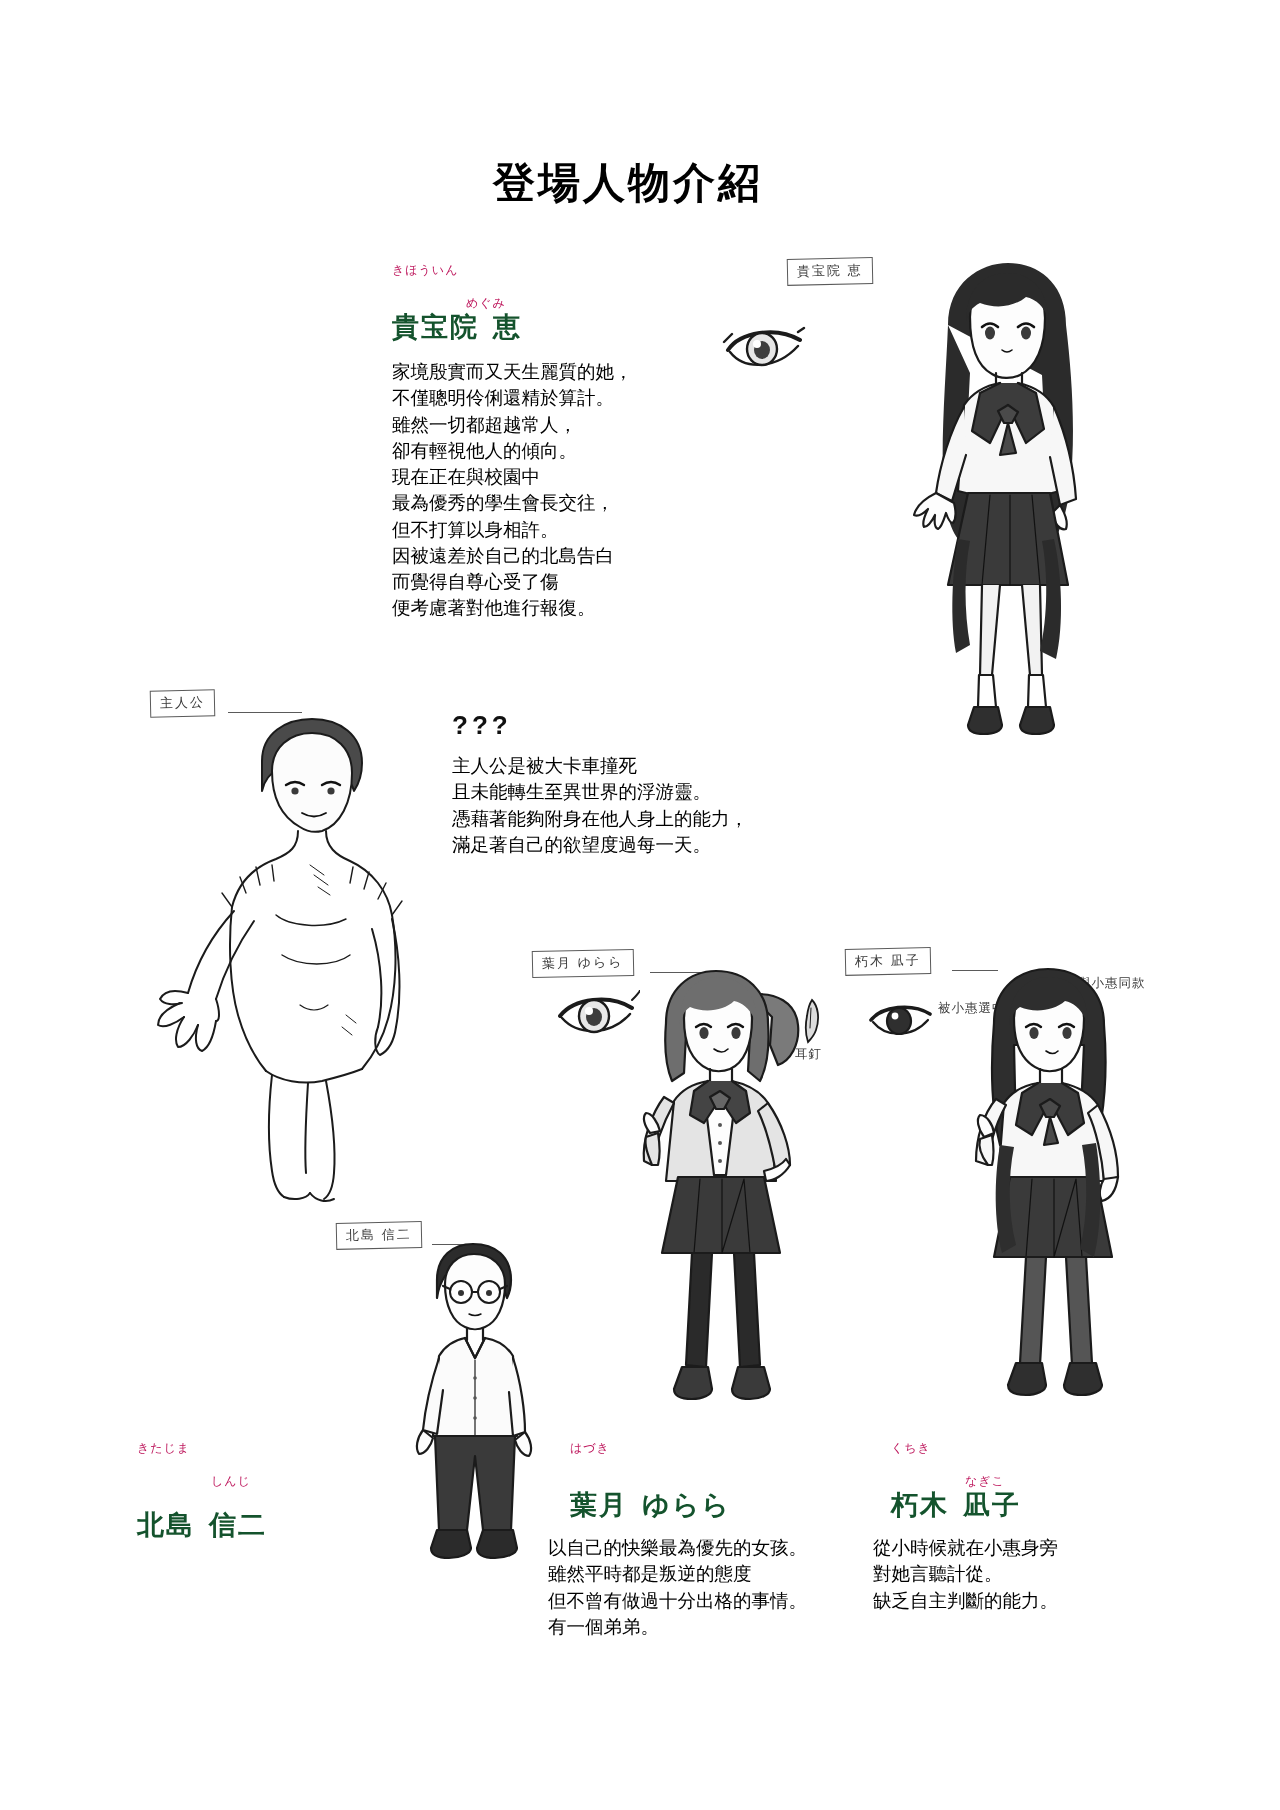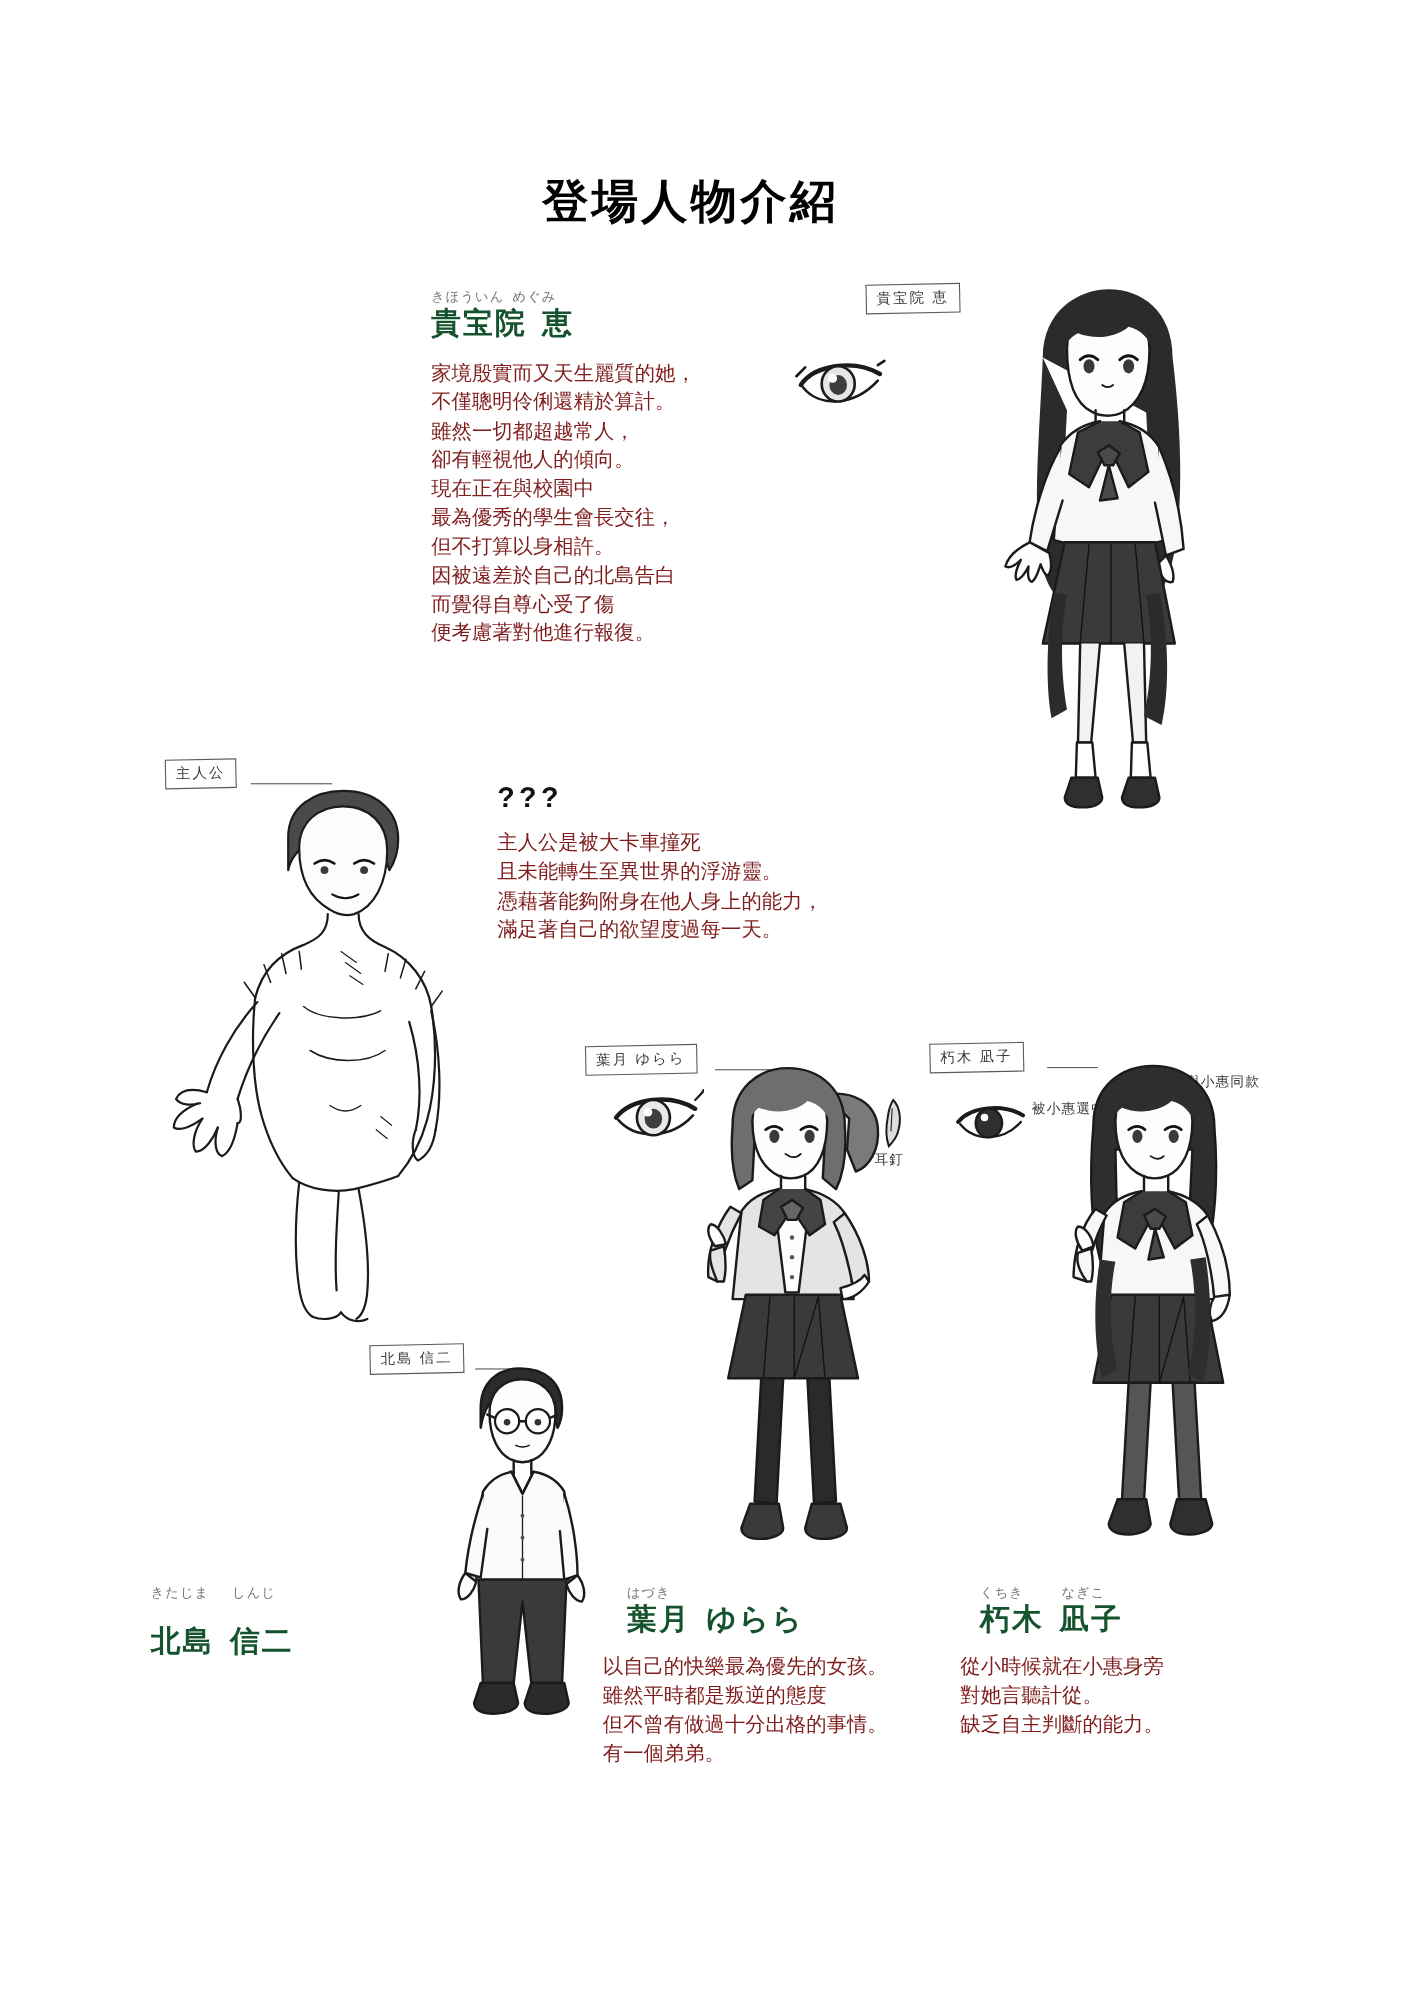--- a/index.html
+++ b/index.html
@@ -37,28 +37,28 @@
   .char-name {
     font-size: 27px;
     font-weight: bold;
     letter-spacing: 2px;
     color: #14532d;
     white-space: nowrap;
   }
   .furigana-line {
     font-size: 12px;
     letter-spacing: 1px;
-    color: #737373;
+    color: #be185d;
     height: 14px;
     white-space: nowrap;
   }
   .desc {
     font-size: 18.5px;
     line-height: 1.42;
-    color: #7f1d1d;
+    color: #000000;
     white-space: pre-line;
   }
   .unknown-name {
     font-size: 26px;
     font-weight: bold;
     letter-spacing: 4px;
   }
 
   
   .sketch-tag {
@@ -95,21 +95,21 @@
   #blk-megumi   { position: absolute; left: 392px; top: 262px; }
   #blk-unknown  { position: absolute; left: 452px; top: 710px; }
   #blk-shinji   { position: absolute; left: 93px;  top: 1440px; }
   #blk-yurara   { position: absolute; left: 548px; top: 1440px; }
   #blk-nagiko   { position: absolute; left: 873px; top: 1440px; }
 
   .name-row { display: flex; align-items: flex-end; }
   .name-row .gap { width: 14px; }
   .fur-row { display: flex; }
   .fur-row .f1 { width: 74px; }
-  .fur-row .f2 { width: 40px; }
+  .fur-row .f2 { width: 40px; margin-top: 33px; }
 </style>
 </head>
 <body>
 
 <div id="page">
 
   <div class="page-title">登場人物介紹</div>
 
   <div class="sketch-tag" style="left:787px; top:258px;">貴宝院  恵</div>
 

